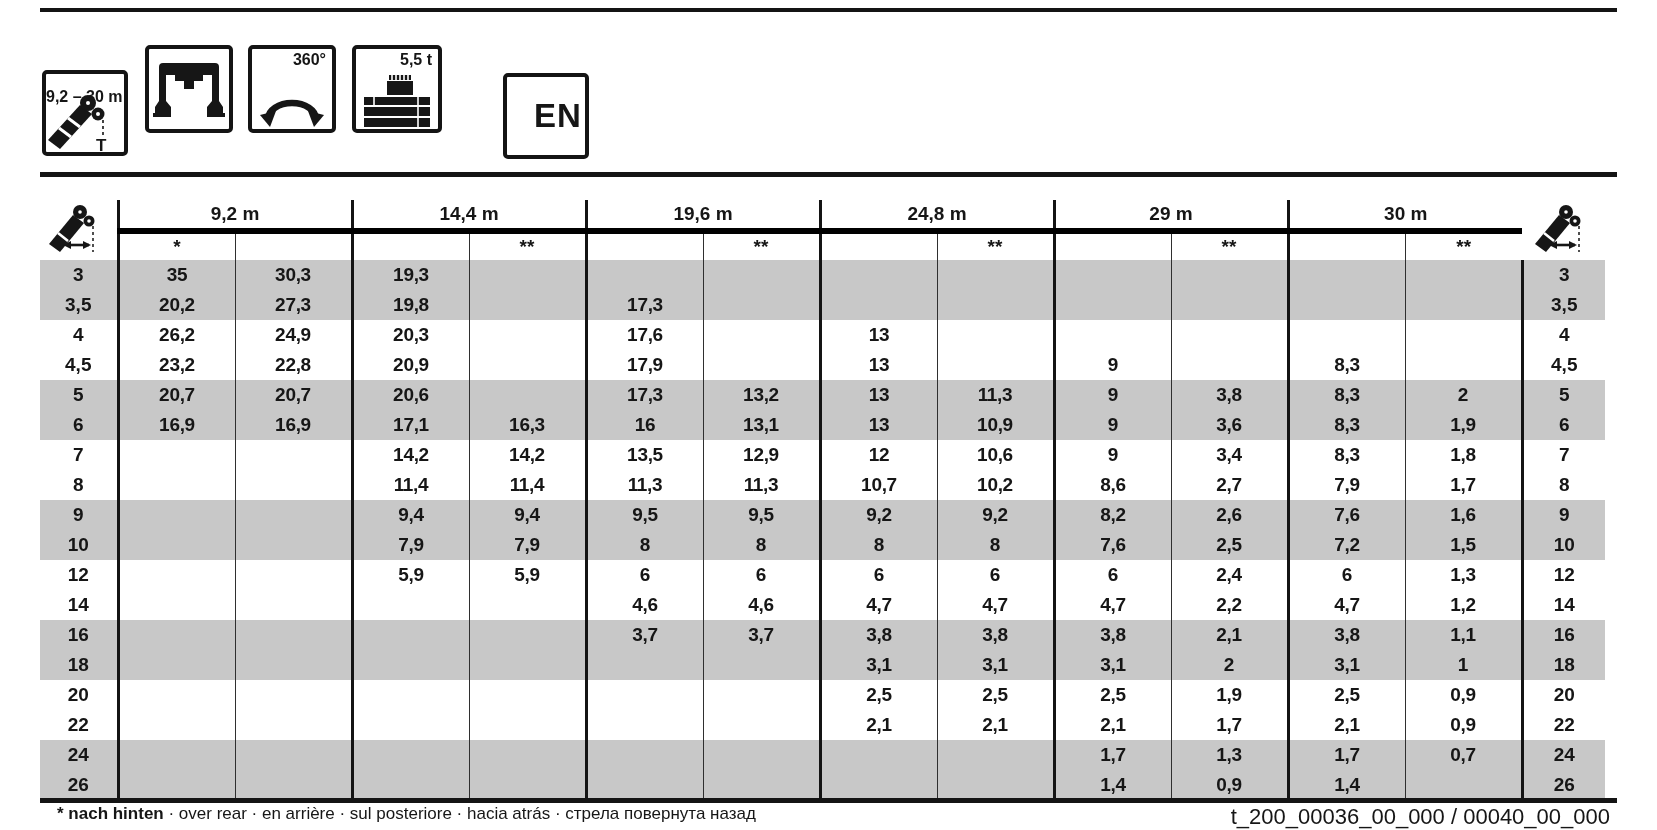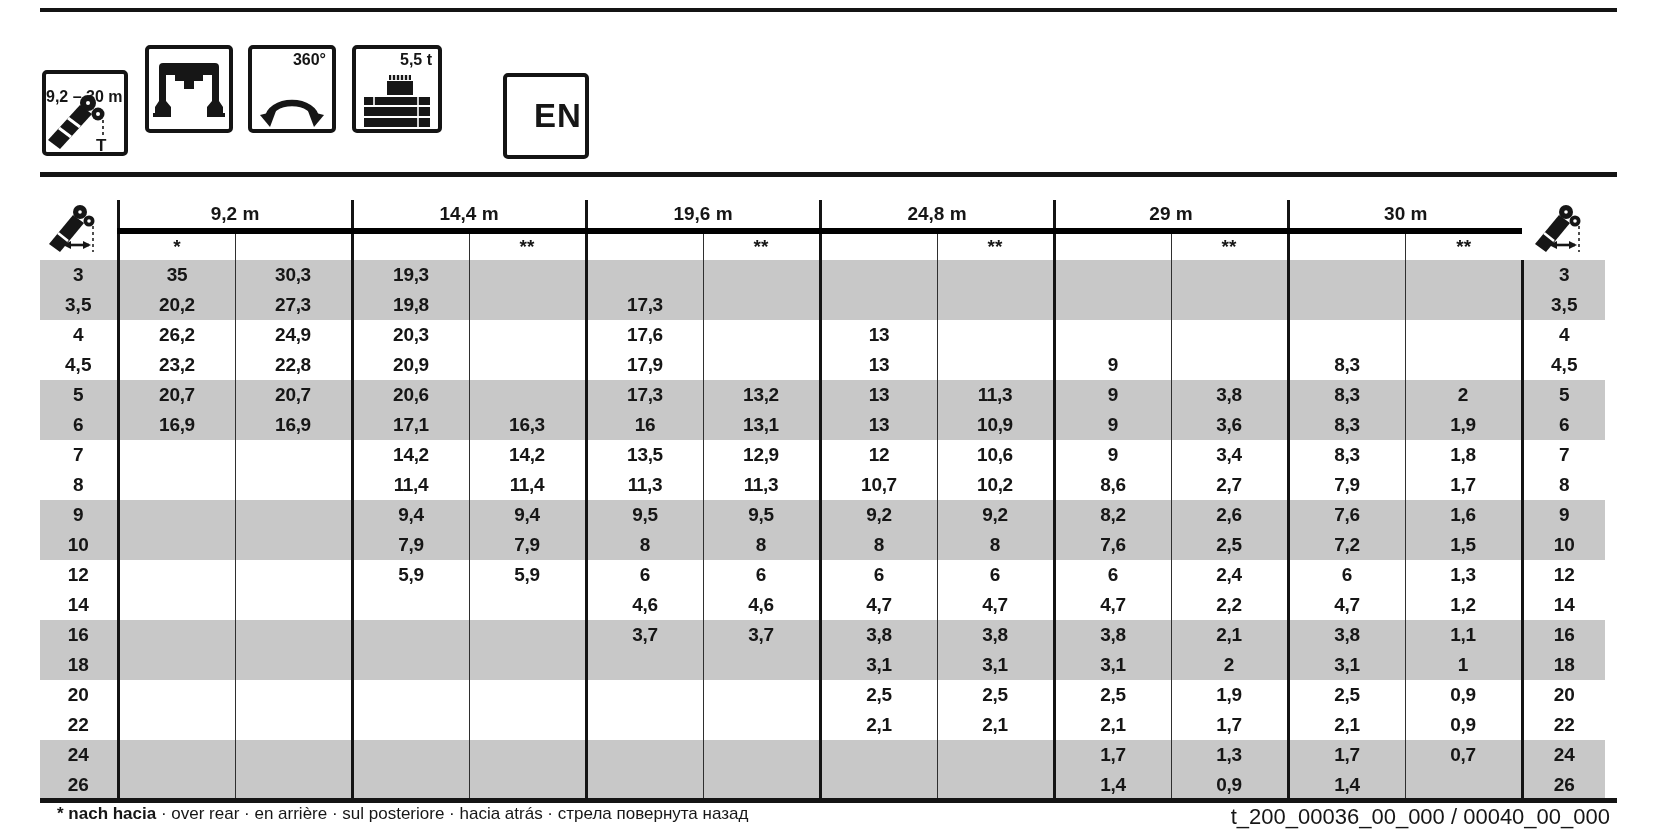--- a/index.html
+++ b/index.html
@@ -475,15 +475,15 @@
         <td class="cell bL3">1,4</td>
         <td class="cell bL1"></td>
         <td class="rad bL3">26</td>
       </tr>
     </tbody>
 </table>
 
 <div class="rule" id="rule-bottom"></div>
 
 <div id="footer-note">
-  <b>* nach hacia</b><span> · over rear · en arrière · sul posteriore · hacia atrás · стрела повернута назад</span>
+  <b>* nach hinten</b><span> · over rear · en arrière · sul posteriore · hacia atrás · стрела повернута назад</span>
 </div>
 <div id="footer-doc">t_200_00036_00_000 / 00040_00_000</div>
 
 </body></html>

